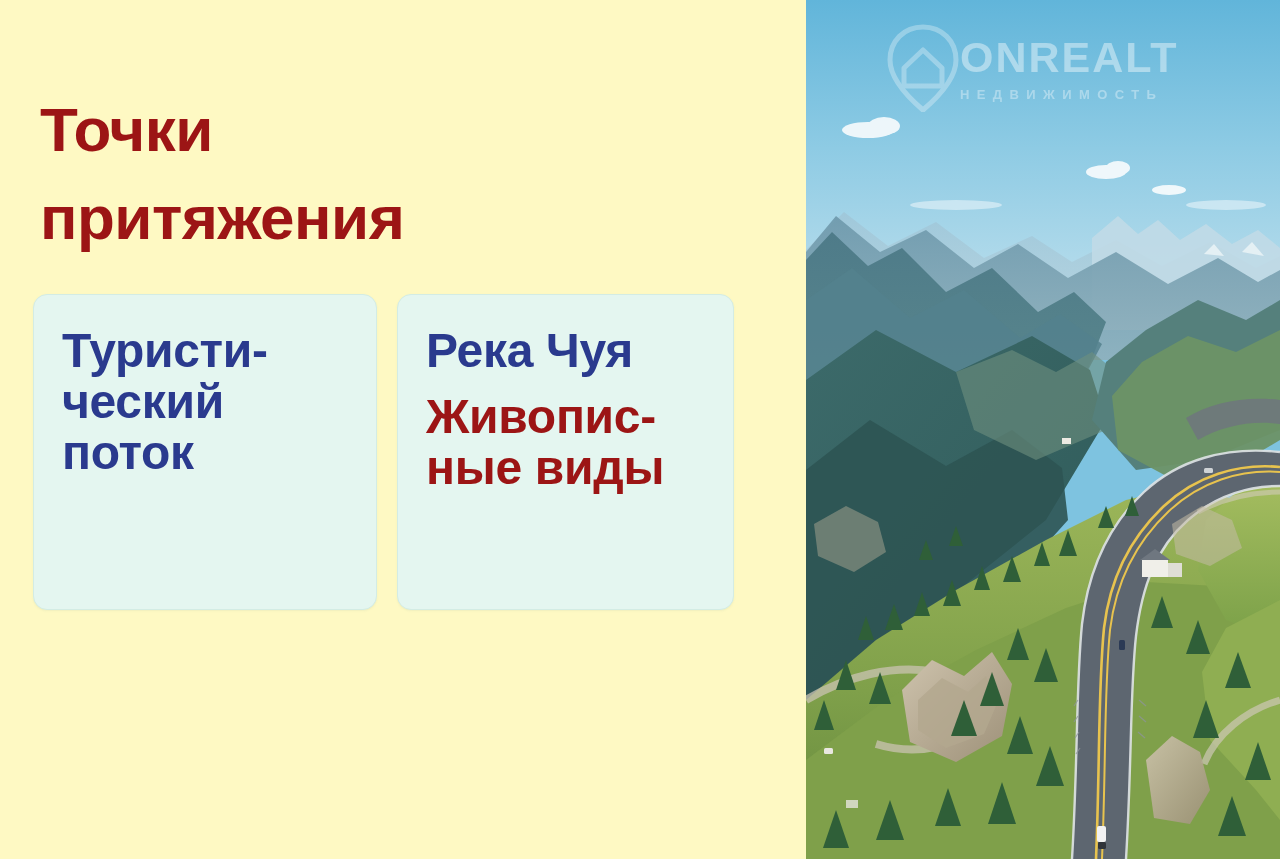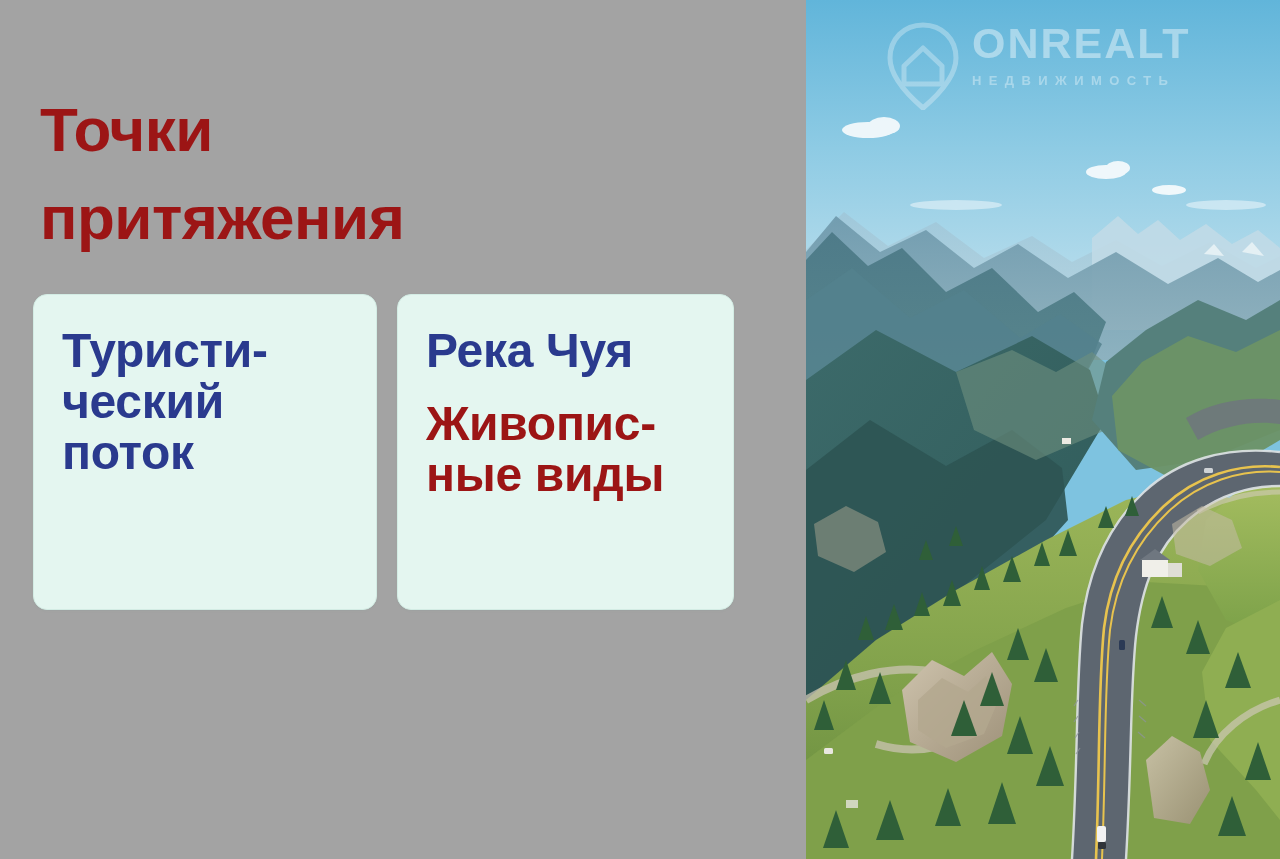--- a/index.html
+++ b/index.html
@@ -16,21 +16,21 @@
     background: #e0f4ed;
     font-family: "Liberation Sans", "DejaVu Sans", sans-serif;
   }
 
   
   .left-panel {
     position: absolute;
     left: 0; top: 0;
     width: 806px;
     height: 859px;
-    background: #a3a3a3;
+    background: #fef9c3;
   }
 
   .headline {
     position: absolute;
     left: 40px;
     top: 86px;
     width: 660px;
     color: #9c1515;
     font-weight: 700;
     font-size: 62px;
@@ -58,21 +58,21 @@
   .line {
     font-weight: 700;
     font-size: 48px;
     line-height: 51px;
     letter-spacing: -0.3px;
     white-space: pre-line;
     margin: 0;
   }
   .line.blue { color: #2a3a8e; }
   .line.red  { color: #9c1515; }
-  .line.gap  { margin-top: 22px; }
+  .line.gap  { margin-top: 15px; }
 
   .card-3 .line { font-size: 40px; line-height: 52px; }
   .card-3 .line.gap { margin-top: 18px; }
 
   
   .photo {
     position: absolute;
     left: 806px; top: 0;
     width: 474px;
     height: 859px;
@@ -83,22 +83,21 @@
 
   
   .watermark {
     position: absolute;
     left: 886px;
     top: 22px;
     width: 360px;
     height: 92px;
     pointer-events: none;
     display: flex;
-    align-items: flex-start;
-    gap: 12px;
+    align-items: center;
   }
   .wm-pin { width: 74px; height: 88px; flex: 0 0 74px; opacity: 0.30; }
   .wm-text { display: flex; flex-direction: column; justify-content: center; }
   .wm-brand {
     color: rgba(255,255,255,0.42);
     font-size: 43px;
     font-weight: 700;
     line-height: 1;
     letter-spacing: 2px;
   }

